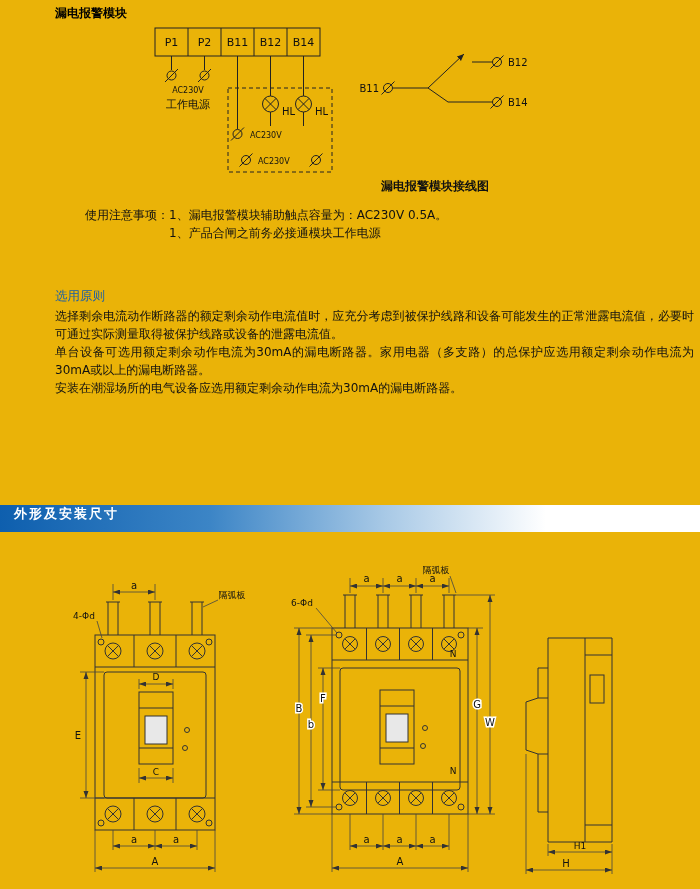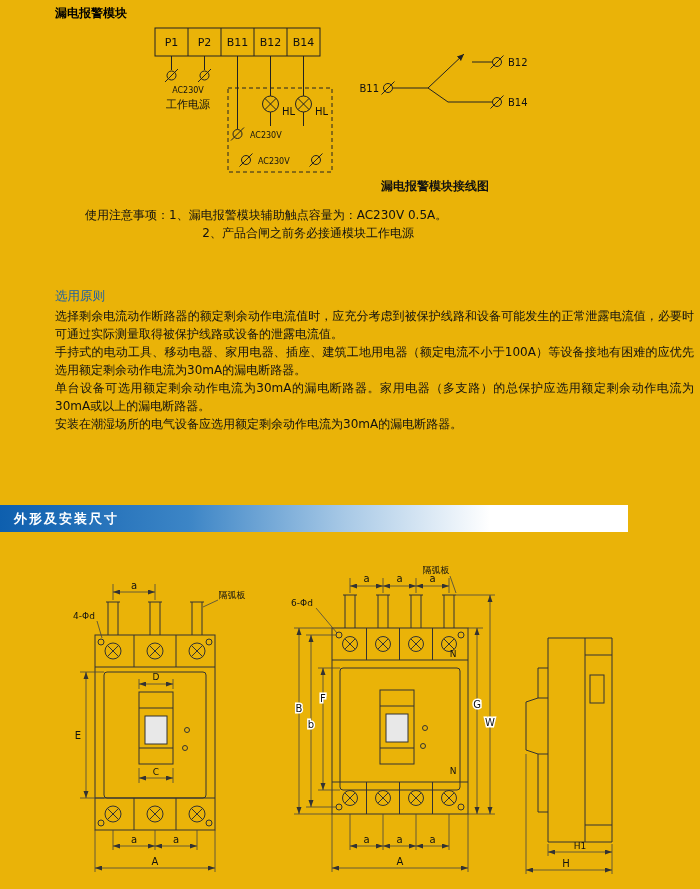--- a/index.html
+++ b/index.html
@@ -3,29 +3,29 @@
 <meta charset="utf-8">
 <style>
   * { margin:0; padding:0; box-sizing:border-box; }
   html,body { background:#fff; }
   body { width:700px; height:889px; font-family:"DejaVu Sans","Liberation Sans",sans-serif; color:#111; }
   .page { position:relative; width:700px; height:889px; background:#eab308; overflow:hidden; }
   .title { position:absolute; left:55px; top:5px; font-size:12px; font-weight:bold; color:#000; }
   svg.wiring { position:absolute; left:0; top:0; }
   svg.drawings { position:absolute; left:0; top:550px; }
   svg text { font-family:"DejaVu Sans","Liberation Sans",sans-serif; }
-  .notes { position:absolute; left:85px; top:206px; font-size:12px; line-height:18px; display:flex; color:#111;text-align:center; }
+  .notes { position:absolute; left:85px; top:206px; font-size:12px; line-height:18px; display:flex; color:#111; }
   .notes-intro { white-space:nowrap; }
   .sel-heading { position:absolute; left:55px; top:288px; font-size:12.5px; font-weight:normal; color:#1a5fa8; }
   .sel-paras { position:absolute; left:55px; top:307px; width:639px; font-size:12px; line-height:18px; text-align:justify; color:#111; }
   .sel-paras p { margin:0; }
-  .banner { position:absolute; left:0; top:505px; width:628px; height:27px;
+  .banner { position:absolute; left:0; top:505px; width:700px; height:27px;
             background:linear-gradient(90deg,#0e5fae 0%,#3c85c6 30%,#a8c9e6 55%,#ffffff 78%);
             color:#fff; font-size:13px; font-weight:bold; letter-spacing:2px;
-            display:flex; align-items:center; padding-left:14px; }
+            display:flex; align-items:flex-start; padding-left:14px; }
   .halo { paint-order:stroke; stroke:#ffffff; stroke-width:3px; fill:#111; }
 </style>
 </head>
 <body>
 
 <div class="page">
 
   <div class="title">漏电报警模块</div>
 
   <svg class="wiring" width="700" height="205" viewBox="0 0 700 205">
@@ -99,28 +99,27 @@
       <text x="508" y="66" font-size="10">B12</text>
       <text x="508" y="106" font-size="10">B14</text>
       <text x="435" y="190" font-size="12" font-weight="bold" text-anchor="middle">漏电报警模块接线图</text>
     </g>
   </svg>
 
   <div class="notes">
     <span class="notes-intro">使用注意事项：</span>
     <div class="notes-items">
       <div>1、漏电报警模块辅助触点容量为：AC230V 0.5A。</div>
-      <div>2、产品合闸之前务必接通模块工作电源</div>
+      <div>1、产品合闸之前务必接通模块工作电源</div>
     </div>
   </div>
 
   <div class="sel-heading">选用原则</div>
   <div class="sel-paras">
     <p>选择剩余电流动作断路器的额定剩余动作电流值时，应充分考虑到被保护线路和设备可能发生的正常泄露电流值，必要时可通过实际测量取得被保护线路或设备的泄露电流值。</p>
-    <p>手持式的电动工具、移动电器、家用电器、插座、建筑工地用电器（额定电流不小于100A）等设备接地有困难的应优先选用额定剩余动作电流为30mA的漏电断路器。</p>
     <p>单台设备可选用额定剩余动作电流为30mA的漏电断路器。家用电器（多支路）的总保护应选用额定剩余动作电流为30mA或以上的漏电断路器。</p>
     <p>安装在潮湿场所的电气设备应选用额定剩余动作电流为30mA的漏电断路器。</p>
   </div>
 
   <div class="banner">
     <span>外形及安装尺寸</span>
   </div>
 
   <svg class="drawings" width="700" height="339" viewBox="0 0 700 339">
     <defs>

